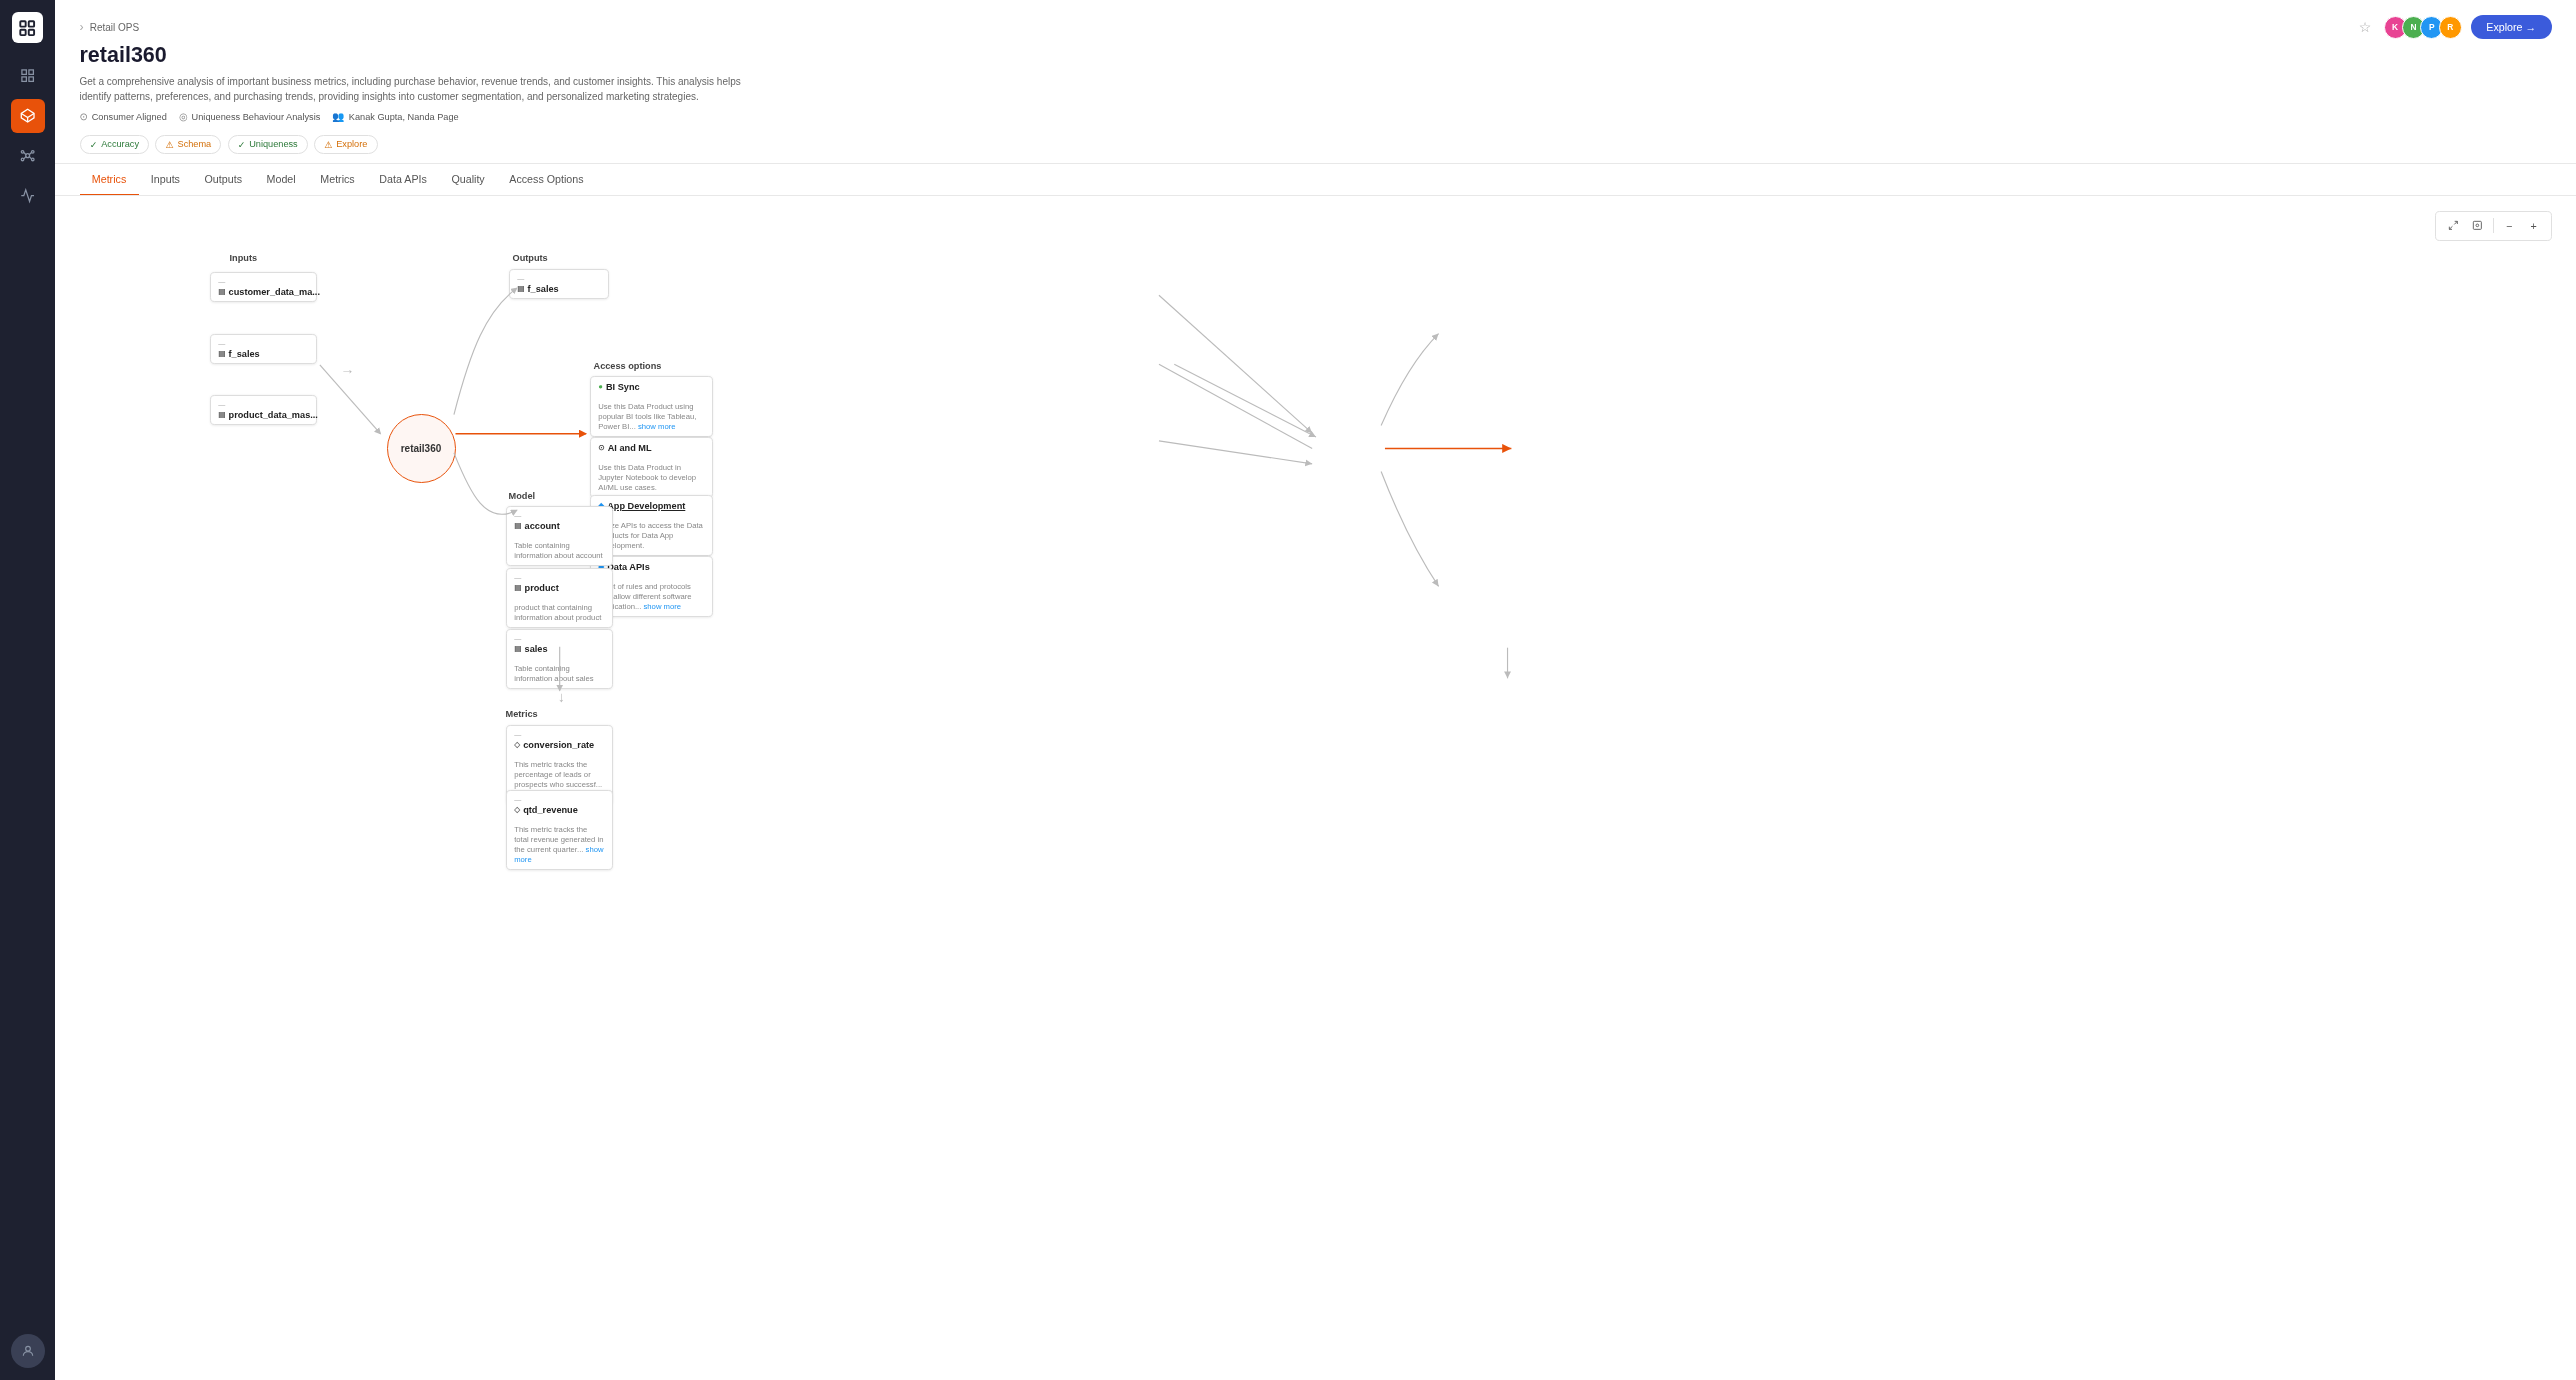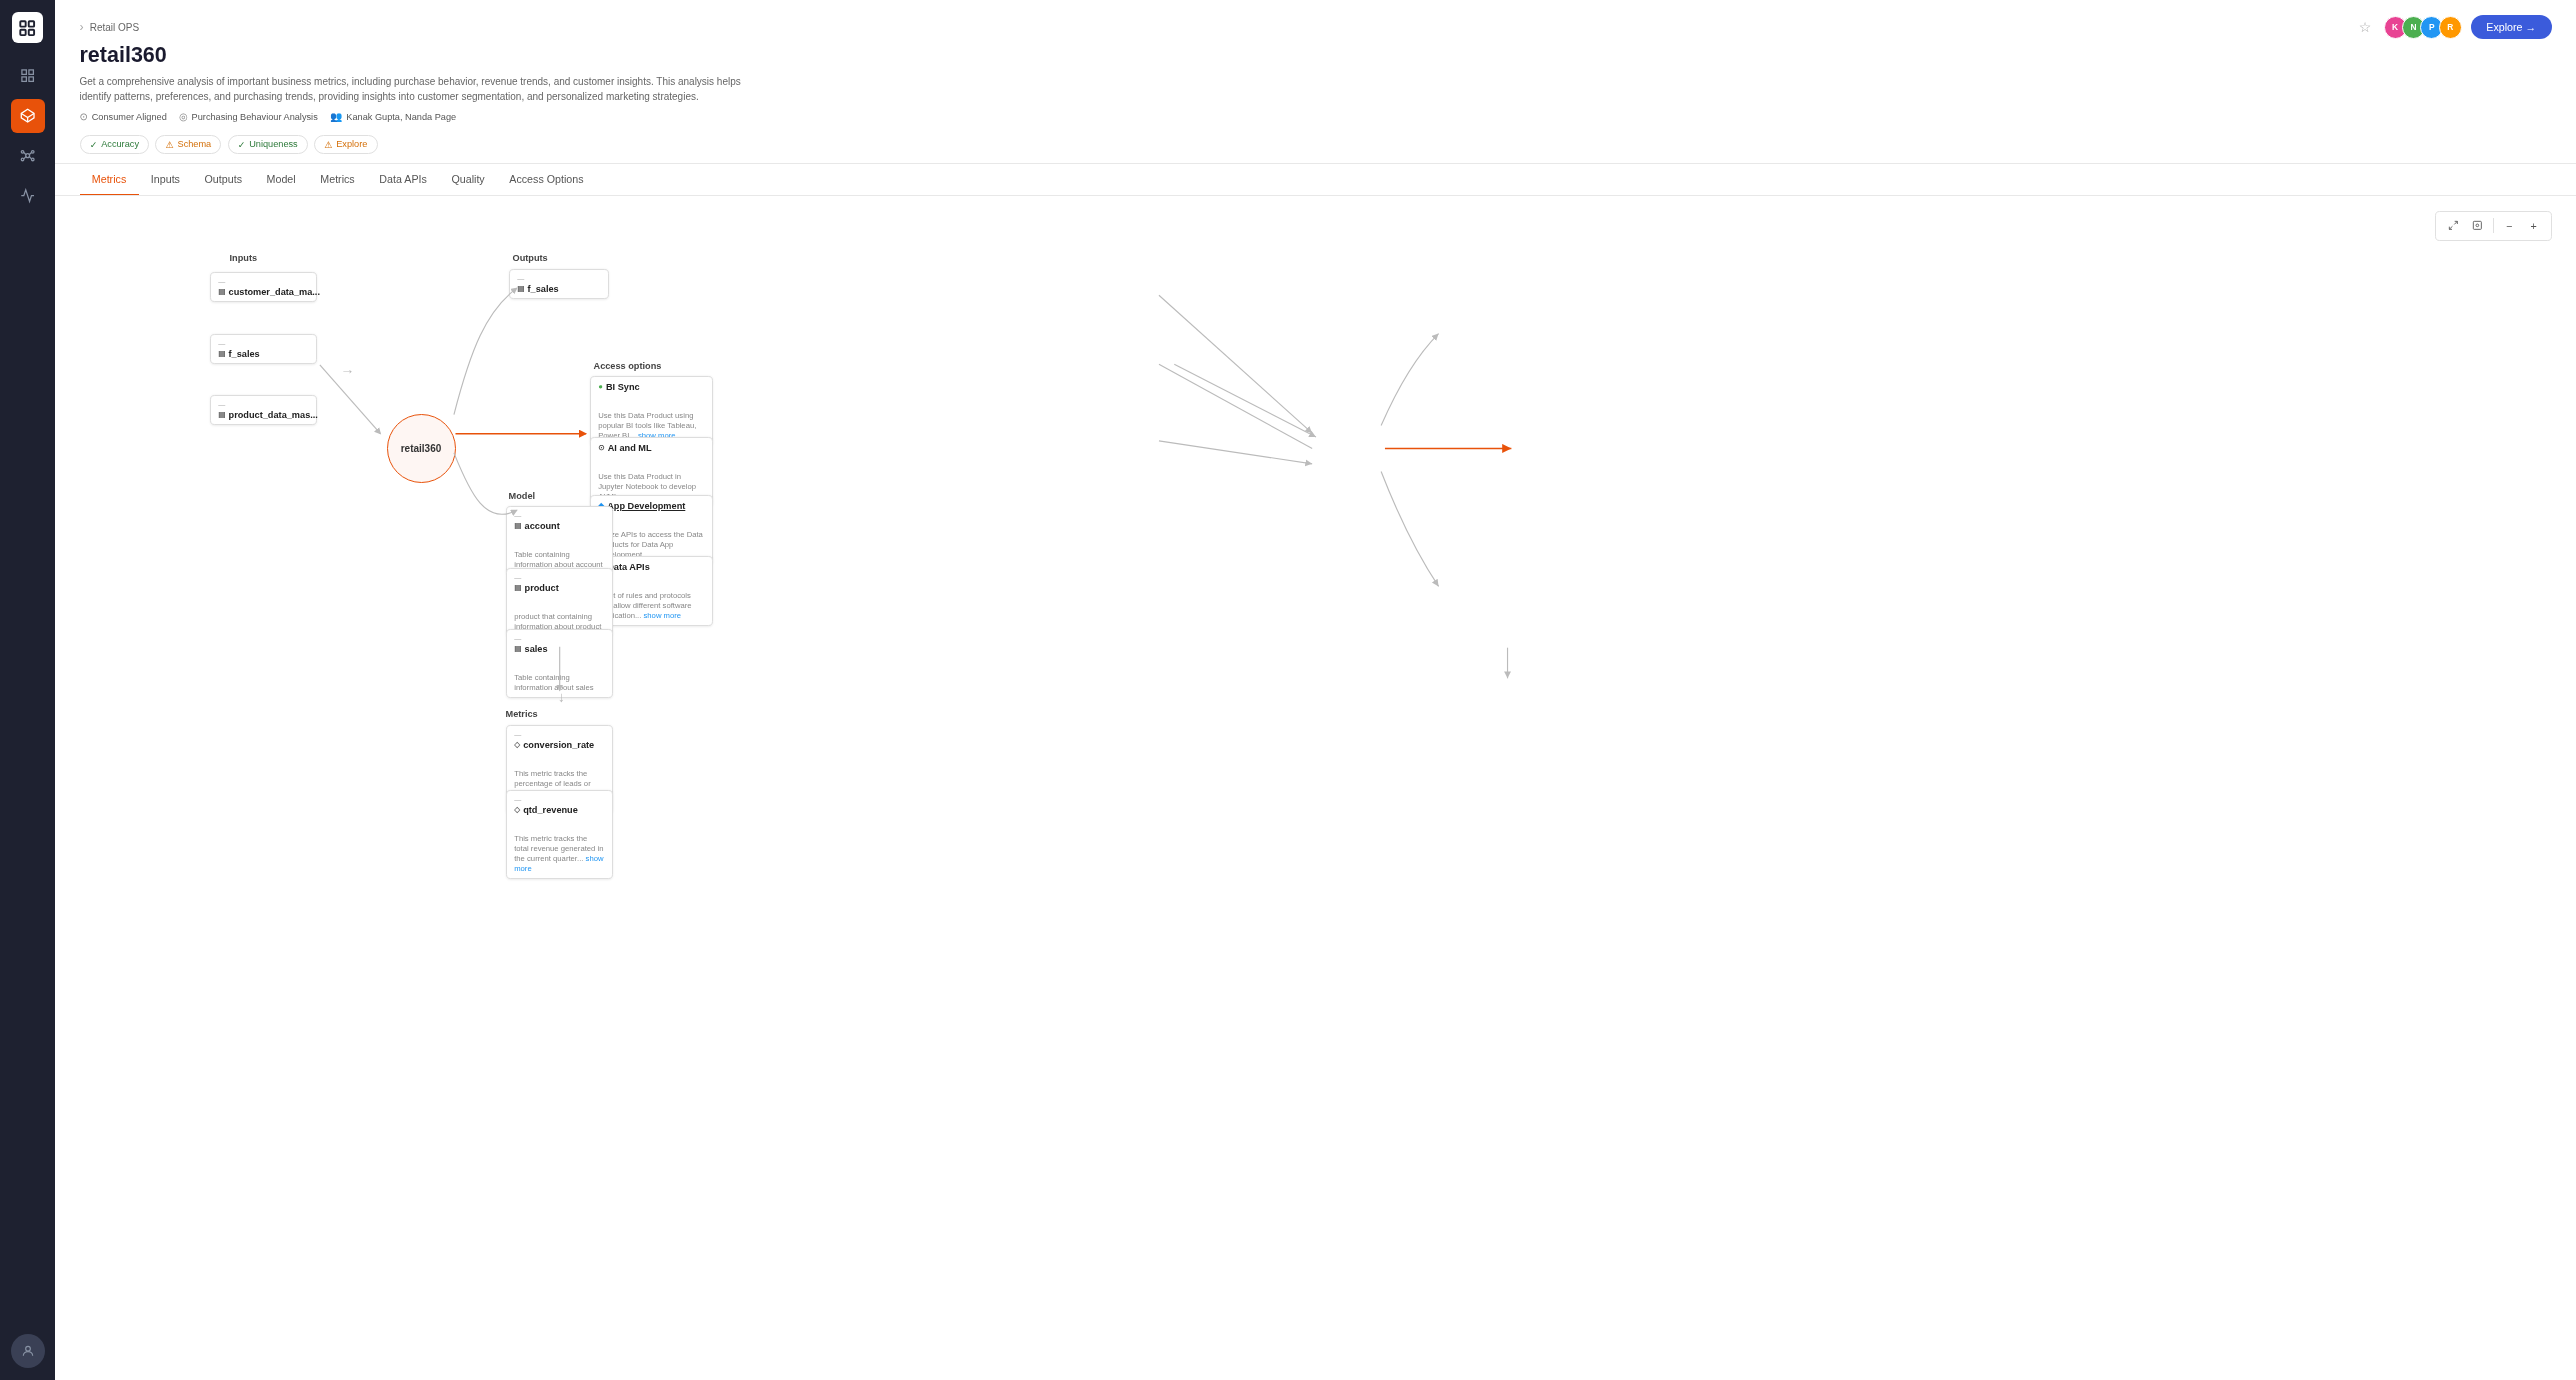--- a/index.html
+++ b/index.html
@@ -224,21 +224,21 @@
     }
     .node-card-title {
       font-size: 9.2px;
       font-weight: 600;
       color: #222;
       display: flex; align-items: center; gap: 3.1px;
     }
     .node-card-desc {
       font-size: 7.7px;
       color: #888;
-      margin-top: 19px;
+      margin-top: 10px;
       line-height: 1.3;
     }
     .node-icon { font-size: 7.7px; color: #666; }
 
     .section-label {
       position: absolute;
       font-size: 9.2px;
       font-weight: 600;
       color: #444;
     }
@@ -335,21 +335,21 @@
     <h1 class="page-title">retail360</h1>
     <p class="page-description">Get a comprehensive analysis of important business metrics, including purchase behavior, revenue trends, and customer insights. This analysis helps identify patterns, preferences, and purchasing trends, providing insights into customer segmentation, and personalized marketing strategies.</p>
 
     <div class="meta-tags">
       <div class="meta-tag">
         <span class="meta-tag-icon">⊙</span>
         <span>Consumer Aligned</span>
       </div>
       <div class="meta-tag">
         <span class="meta-tag-icon">◎</span>
-        <span>Purchasing Behaviour Analysis</span>
+        <span>Uniqueness Behaviour Analysis</span>
       </div>
       <div class="meta-tag">
         <span class="meta-tag-icon">👥</span>
         <span>Kanak Gupta, Nanda Page</span>
       </div>
     </div>
 
     <div class="quality-badges">
       <div class="badge green">
         <span class="badge-icon-green">✓</span>

